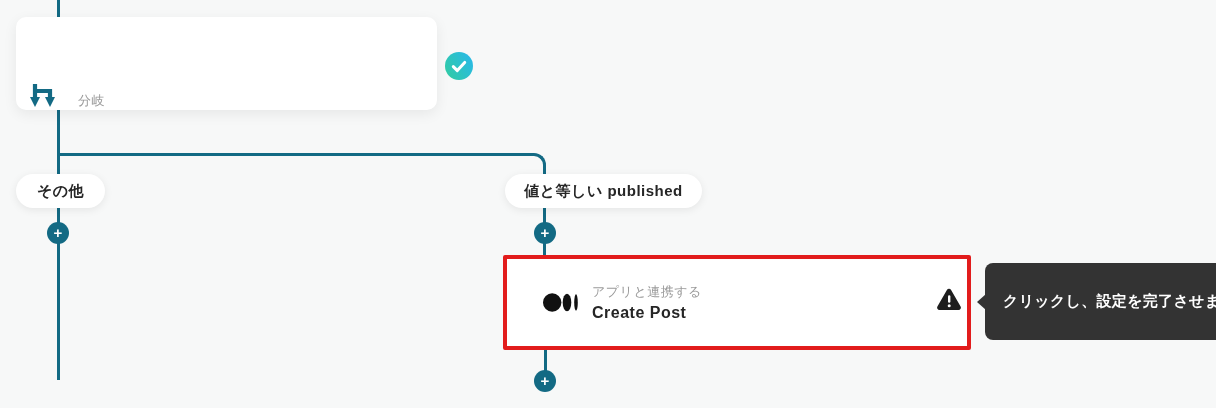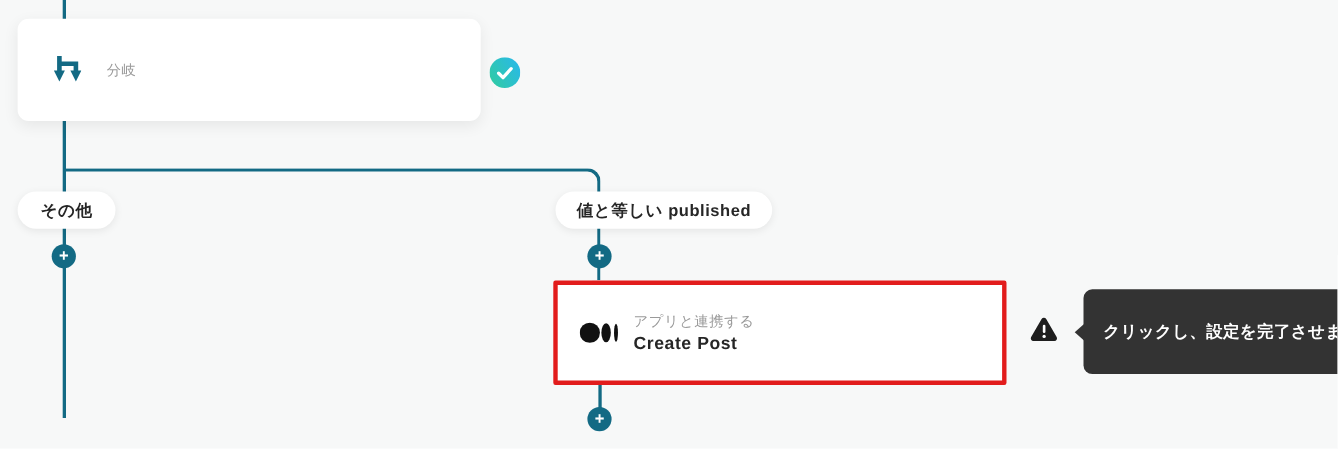--- a/index.html
+++ b/index.html
@@ -27,25 +27,25 @@
     border-right:3px solid var(--connector);
     border-top-right-radius:12px;
   }
   .line-right-lower{left:544px;top:348px;height:33px;}
   
   .node-card{
     position:absolute;background:var(--card-bg);border-radius:10px;
     box-shadow:0 4px 14px rgba(0,0,0,0.07);
     display:flex;align-items:center;cursor:pointer;
   }
-  .branch-card{left:16px;top:17px;width:421px;height:93px;padding-left:33px;gap:23px;}
+  .branch-card{left:16px;top:17px;width:421px;height:93px;padding-left:14px;gap:23px;align-items:flex-end;}
   .app-card{
-    left:503px;top:255px;width:412px;height:95px;
+    left:503px;top:255px;width:468px;height:95px;
     border:4px solid var(--alert-border);border-radius:2px;
-    box-shadow:none;padding-left:20px;gap:12px;
+    box-shadow:none;padding-left:36px;gap:12px;
   }
   .node-texts{display:flex;flex-direction:column;gap:3px;}
   .node-type{font-size:13px;color:var(--text-muted);letter-spacing:.5px;}
   .node-title{font-size:16px;font-weight:700;color:var(--text-dark);letter-spacing:.5px;}
   .node-icon{flex:0 0 auto;display:flex;align-items:center;justify-content:center;}
   
   .check-badge{
     position:absolute;left:445px;top:52px;width:28px;height:28px;border-radius:50%;
     display:flex;align-items:center;justify-content:center;
   }

